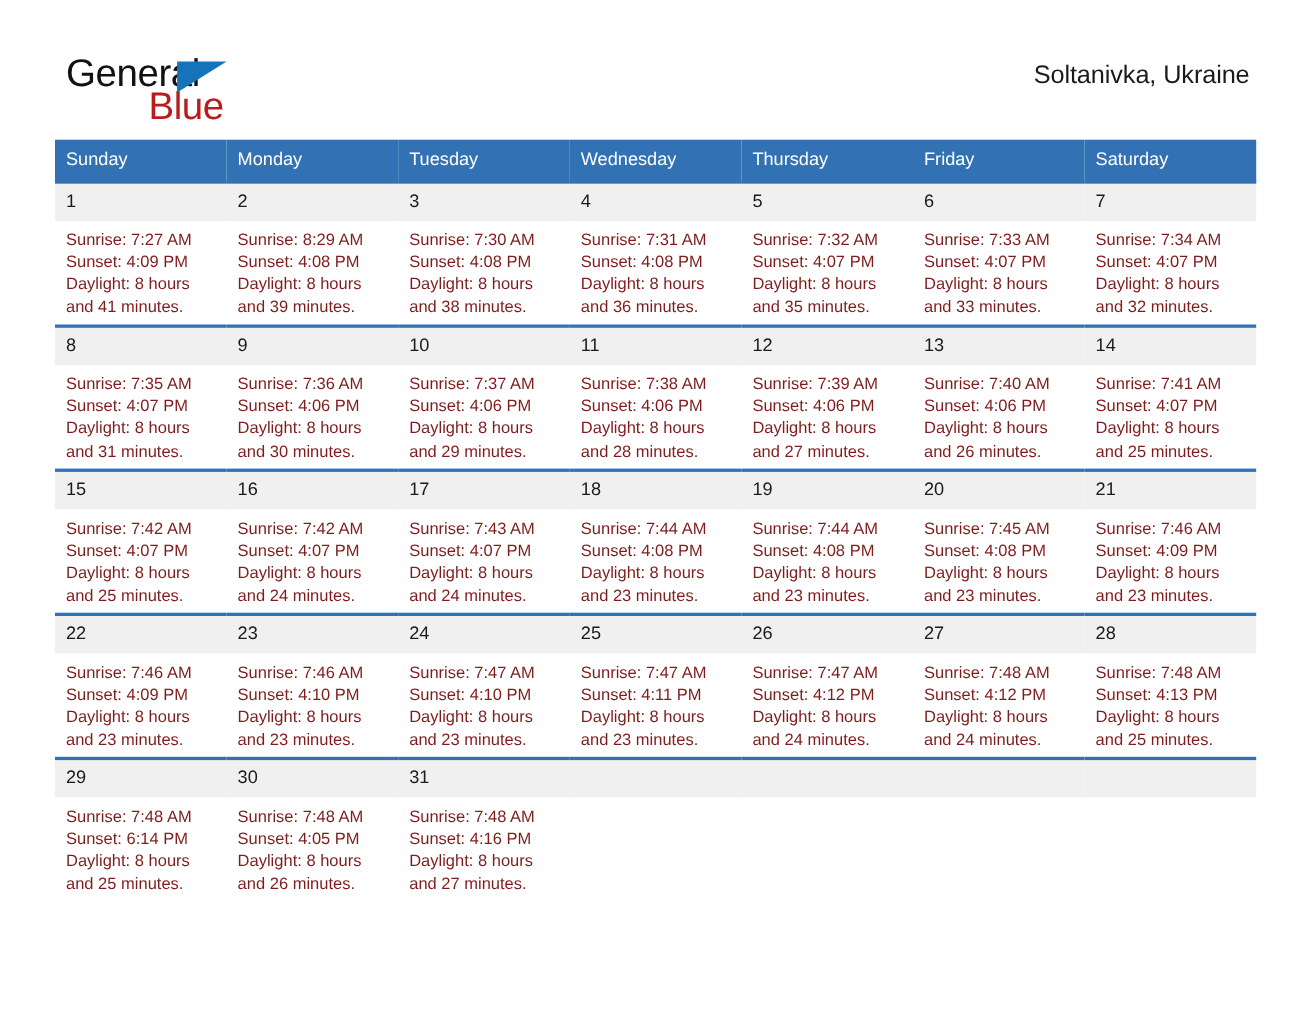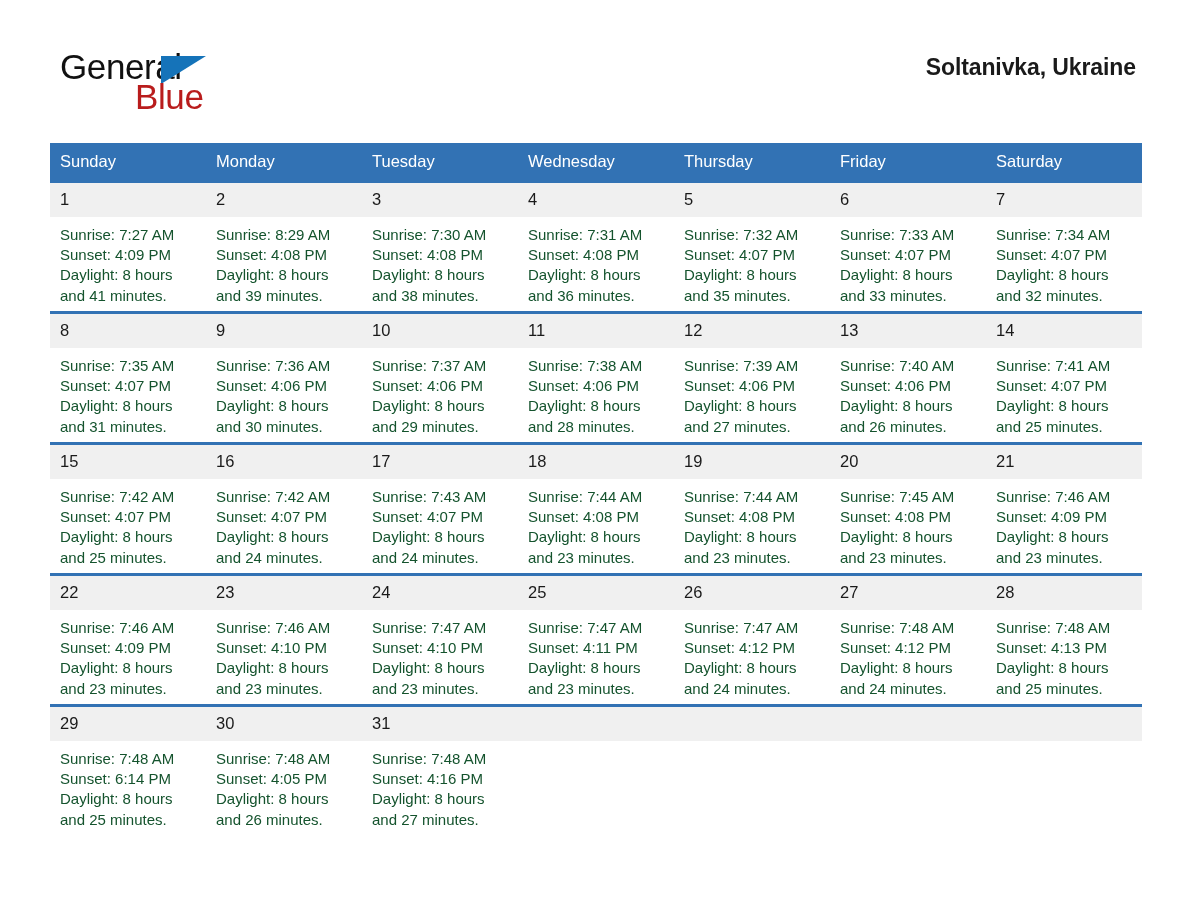--- a/index.html
+++ b/index.html
@@ -78,29 +78,28 @@
     color: #1a1a1a;
     margin: 0;
     letter-spacing: -0.3px;
   }
   .cal-subtitle {
     font-size: 23px;
     line-height: 34px;
     color: #1a1a1a;
     margin: 8px 0 0 0;
     letter-spacing: -0.1px;
-    font-weight: bold;
   }
 
   
   .calendar {
     width: 1092px;
     border-collapse: collapse;
     table-layout: fixed;
-    margin-top: 28px;
+    margin-top: 12px;
   }
   .calendar th {
     background: #3272b4;
     color: #ffffff;
     font-weight: normal;
     font-size: 16.5px;
     line-height: 20px;
     text-align: left;
     padding: 8px 0 9px 10px;
     height: 20px;
@@ -122,21 +121,21 @@
     color: #1a1a1a;
     min-height: 21px;
   }
   .daynum.empty {
     color: transparent;
   }
   .dayinfo {
     padding: 8px 0 0 10px;
     font-size: 15px;
     line-height: 20.2px;
-    color: #14532d;
+    color: #7f1d1d;
   }
   .dayinfo div {
     white-space: nowrap;
   }
 </style>
 </head>
 <body>
 
 <div class="page">
 

